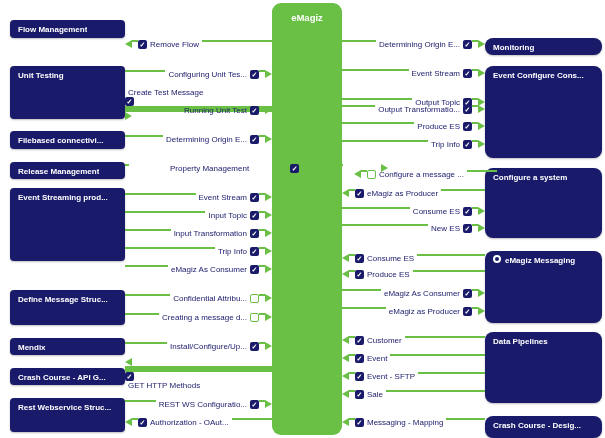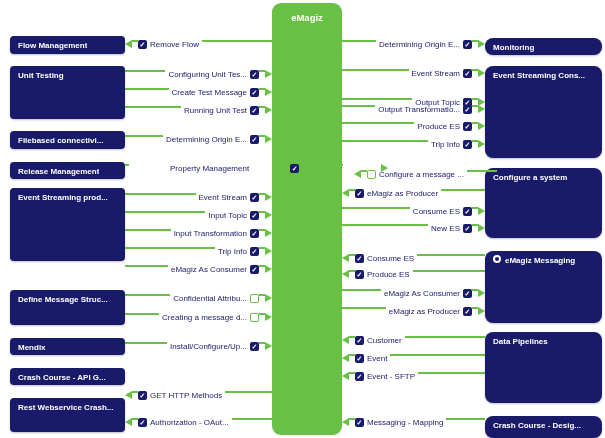--- a/index.html
+++ b/index.html
@@ -35,21 +35,21 @@
   .arr.r { border-left:7px solid var(--green); }
   .arr.l { border-right:7px solid var(--green); }
 </style>
 </head>
 <body>
 
 <div class="canvas">
   <div class="center-bar">
     <div class="center-title">eMagiz</div>
   </div>
-<div class="box left" style="top: 36px; height: 18px;">
+<div class="box left" style="top: 20px; height: 18px;">
       <span class="box-title">Flow Management</span>
     </div>
     <div class="box left" style="top: 66px; height: 53px;">
       <span class="box-title">Unit Testing</span>
     </div>
     <div class="box left" style="top: 131px; height: 18px;">
       <span class="box-title">Filebased connectivi...</span>
     </div>
     <div class="box left" style="top: 162px; height: 17px;">
       <span class="box-title">Release Management</span>
@@ -60,27 +60,27 @@
     <div class="box left" style="top: 290px; height: 35px;">
       <span class="box-title">Define Message Struc...</span>
     </div>
     <div class="box left" style="top: 338px; height: 17px;">
       <span class="box-title">Mendix</span>
     </div>
     <div class="box left" style="top: 368px; height: 17px;">
       <span class="box-title">Crash Course - API G...</span>
     </div>
     <div class="box left" style="top: 398px; height: 34px;">
-      <span class="box-title">Rest Webservice Crash...</span>
+      <span class="box-title">Rest Webservice Struc...</span>
     </div>
     <div class="box right" style="top: 38px; height: 17px;">
       <span class="box-title">Monitoring</span>
     </div>
     <div class="box right" style="top: 66px; height: 92px;">
-      <span class="box-title">Event Streaming Cons...</span>
+      <span class="box-title">Event Configure Cons...</span>
     </div>
     <div class="box right" style="top: 168px; height: 70px;">
       <span class="box-title">Configure a system</span>
     </div>
     <div class="box right" style="top: 251px; height: 72px;">
       <span class="circle-icon"></span>
       <span class="box-title">eMagiz Messaging</span>
     </div>
     <div class="box right" style="top: 332px; height: 71px;">
       <span class="box-title">Data Pipelines</span>
@@ -95,21 +95,21 @@
       <span class="lbl">Remove Flow</span>
       <span class="line"></span>
     </div>
     <div class="row left" style="top: 70px;">
       <span class="line"></span>
       <span class="lbl">Configuring Unit Tes...</span>
       <span class="cb checked">✓</span>
       <span class="stub"></span>
       <span class="arr r"></span>
     </div>
-    <div class="row left" style="top: 88px;">
+    <div class="row left" style="top: 88px; flex-direction: column;">
       <span class="line"></span>
       <span class="lbl">Create Test Message</span>
       <span class="cb checked">✓</span>
       <span class="stub"></span>
       <span class="arr r"></span>
     </div>
     <div class="row left" style="top: 106px;">
       <span class="line"></span>
       <span class="lbl">Running Unit Test</span>
       <span class="cb checked">✓</span>
@@ -179,26 +179,33 @@
       <span class="stub"></span>
       <span class="arr r"></span>
     </div>
     <div class="row left" style="top: 342px;">
       <span class="line"></span>
       <span class="lbl">Install/Configure/Up...</span>
       <span class="cb checked">✓</span>
       <span class="stub"></span>
       <span class="arr r"></span>
     </div>
-    <div class="row left" style="top: 391px;">
+    <div class="row left" style="top: 358px; flex-direction: column;">
       <span class="arr l"></span>
       <span class="stub"></span>
       <span class="cb checked">✓</span>
       <span class="lbl">GET HTTP Methods</span>
       <span class="line"></span>
+    </div>
+    <div class="row left" style="top: 400px;">
+      <span class="line"></span>
+      <span class="lbl">REST WS Configuratio...</span>
+      <span class="cb checked">✓</span>
+      <span class="stub"></span>
+      <span class="arr r"></span>
     </div>
     <div class="row left" style="top: 418px;">
       <span class="arr l"></span>
       <span class="stub"></span>
       <span class="cb checked">✓</span>
       <span class="lbl">Authorization - OAut...</span>
       <span class="line"></span>
     </div>
     <div class="row right" style="top: 40px;">
       <span class="line"></span>
@@ -312,20 +319,27 @@
       <span class="lbl">Event</span>
       <span class="line"></span>
     </div>
     <div class="row right" style="top: 372px;">
       <span class="arr l"></span>
       <span class="stub"></span>
       <span class="cb checked">✓</span>
       <span class="lbl">Event - SFTP</span>
       <span class="line"></span>
     </div>
+    <div class="row right" style="top: 390px;">
+      <span class="arr l"></span>
+      <span class="stub"></span>
+      <span class="cb checked">✓</span>
+      <span class="lbl">Sale</span>
+      <span class="line"></span>
+    </div>
     <div class="row right" style="top: 418px;">
       <span class="arr l"></span>
       <span class="stub"></span>
       <span class="cb checked">✓</span>
       <span class="lbl">Messaging - Mapping</span>
       <span class="line"></span>
     </div>
   </div>
 
 </body></html>

